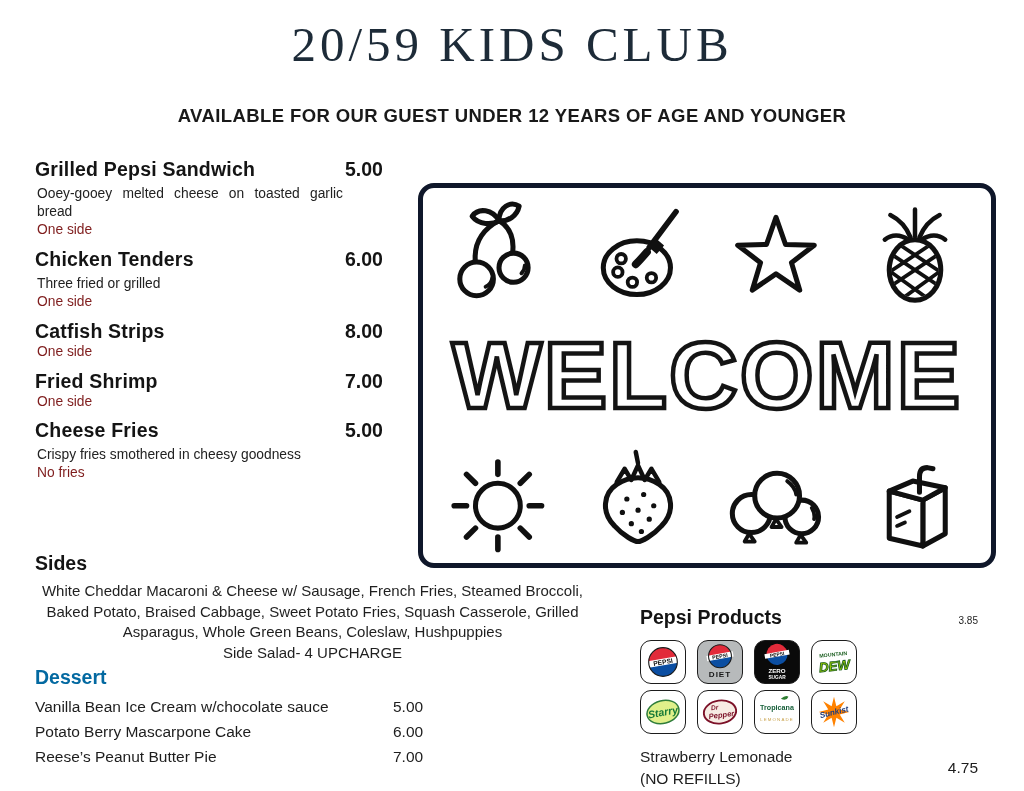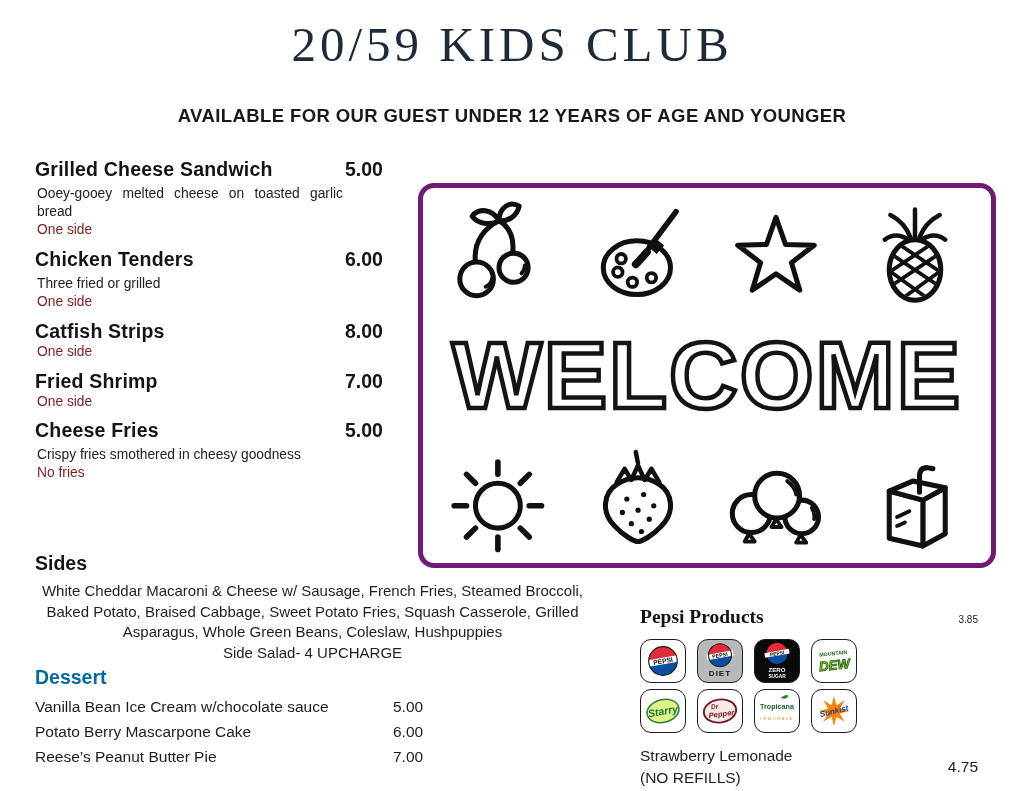--- a/index.html
+++ b/index.html
@@ -32,57 +32,57 @@
   .sides-note{text-align:center;font-size:15px;line-height:1.37;color:#1f1f1f;}
   
   .dessert{position:absolute;left:35px;top:666px;width:410px;}
   .dessert h2{margin:0 0 9px 0;font-size:19.5px;font-weight:700;color:#0369a1;}
   .ds-row{display:flex;align-items:baseline;margin-bottom:7px;}
   .ds-name{width:358px;font-size:15.5px;color:#1d1d1d;}
   .ds-price{font-size:15.5px;color:#1d1d1d;}
   
   .placemat{
     position:absolute;left:418px;top:183px;width:578px;height:385px;
-    border:5px solid #701a75;border-radius:16px;box-sizing:border-box;background:#fff;
+    border:5px solid #0f172a;border-radius:16px;box-sizing:border-box;background:#fff;
     display:flex;flex-direction:column;justify-content:space-between;padding:8px 20px;
   }
   .icons-row{display:flex;justify-content:space-between;align-items:center;}
   .icons-row svg{width:112px;height:112px;}
   .welcome{
     text-align:center;font-size:95px;font-weight:800;letter-spacing:2px;line-height:.85;
     color:#ffffff;-webkit-text-stroke:4.5px #141414;
   }
   .pm-stroke{stroke:#101010;stroke-width:4.5;fill:none;stroke-linecap:round;stroke-linejoin:round;}
   .pm-fill{fill:#ffffff;}
   .pm-thin{stroke-width:3.4;}
   
   .drinks{position:absolute;left:640px;top:606px;width:348px;}
   .d-head{display:flex;align-items:baseline;}
-  .d-title{font-size:19.5px;font-weight:700;color:#141414;font-family:Liberation Serif, serif;}
+  .d-title{font-size:19.5px;font-weight:700;color:#141414;}
   .d-price{margin-left:auto;padding-right:10px;font-size:10px;color:#1d1d1d;}
   .logo-grid{display:grid;grid-template-columns:repeat(4,46px);column-gap:11px;row-gap:6px;margin-top:11px;}
   .logo-badge{
     width:46px;height:44px;border:1.6px solid #1d1d1d;border-radius:11px;box-sizing:border-box;
     overflow:hidden;display:flex;align-items:center;justify-content:center;background:#fff;
   }
   .logo-badge svg{width:100%;height:100%;}
   .lemonade{display:flex;align-items:center;margin-top:12px;}
   .lm-lines{font-size:15.5px;line-height:1.42;color:#1d1d1d;}
   .lm-price{margin-left:auto;padding-right:10px;font-size:15.5px;color:#1d1d1d;}
 </style>
 </head>
 <body>
 
 <div class="title">20/59 KIDS CLUB</div>
 <div class="subtitle">AVAILABLE FOR OUR GUEST UNDER 12 YEARS OF AGE AND YOUNGER</div>
 
 <div class="menu-col">
   <div class="menu-item">
     <div class="mi-head">
-      <div class="mi-name">Grilled Cheese Sandwich</div>
+      <div class="mi-name">Grilled Pepsi Sandwich</div>
       <div class="mi-price">5.00</div>
     </div>
     <div class="mi-desc justify">Ooey-gooey melted cheese on toasted garlic bread</div>
     <div class="mi-side">One side</div>
   </div>
   <div class="menu-item">
     <div class="mi-head">
       <div class="mi-name">Chicken Tenders</div>
       <div class="mi-price">6.00</div>
     </div>

